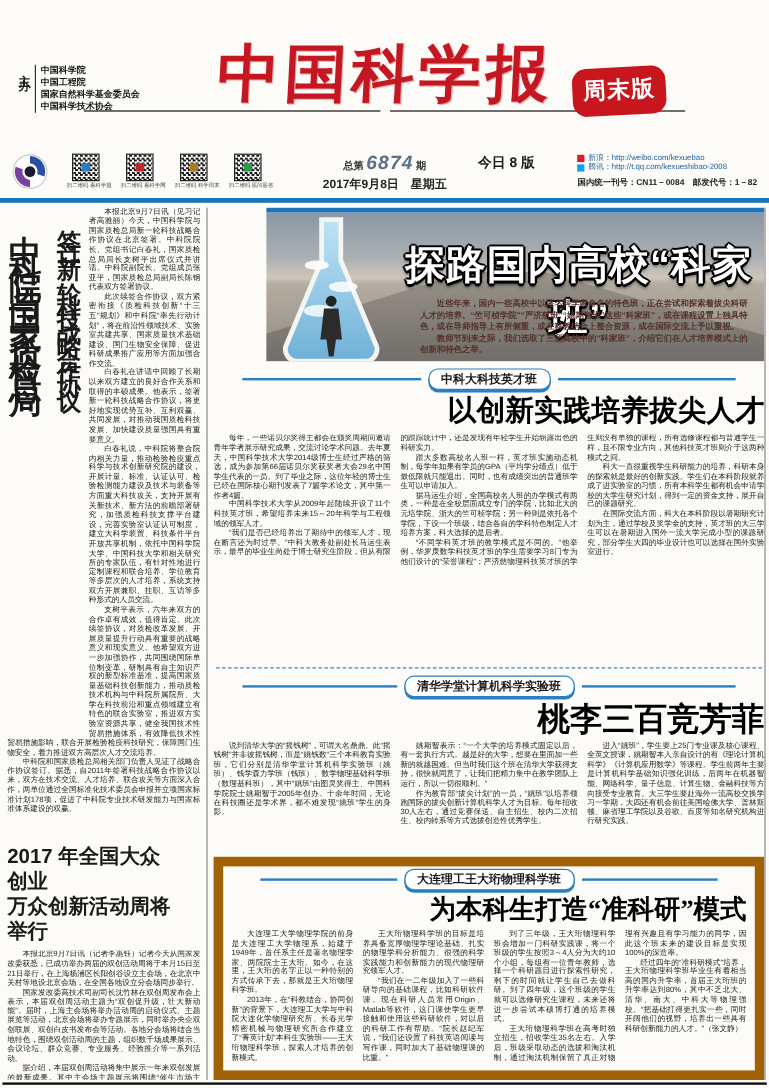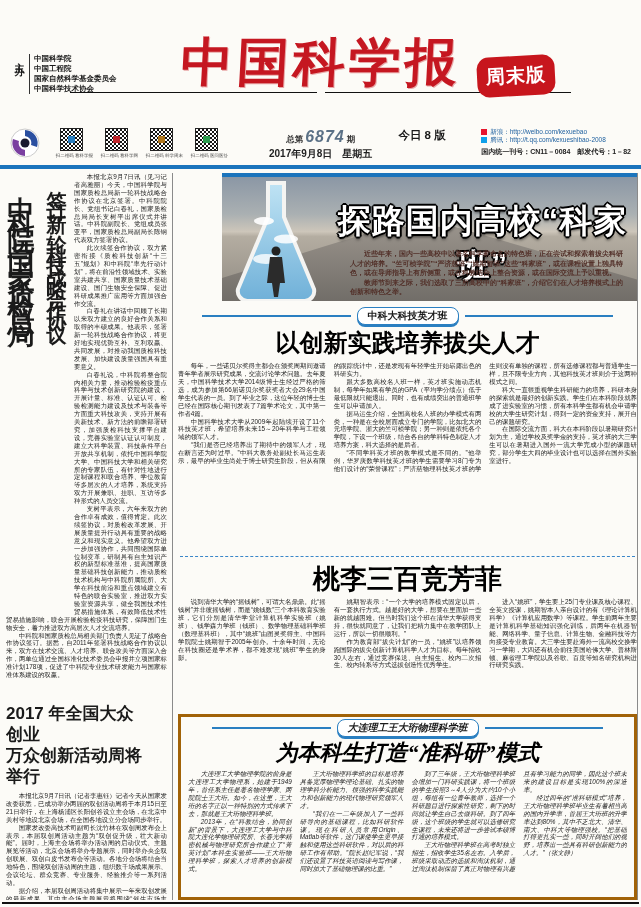--- a/index.html
+++ b/index.html
@@ -67,30 +67,30 @@
   .feat-intro{position:absolute;left:128px;top:72px;right:14px;}
   .feat-intro p{margin:0;font-size:7px;font-weight:bold;line-height:9.5px;color:#53312a;text-indent:2em;text-align:justify;}
   
   .mid-row{display:flex;margin-top:4px;height:424px;overflow:hidden;flex-direction:column;}
   .mid-left{flex:0 0 316px;}
   .mid-right{flex:1;border-left:1px solid #aaa;margin-left:4px;padding-left:5px;overflow:hidden;}
   .sec-tag-row{display:flex;align-items:center;gap:6px;margin:2px 24px;}
   .sec-tag-row .tline{flex:1;height:2px;background:#2a7fc1;}
   .sec-tag{border:1.5px solid #2a7fc1;border-radius:8px;padding:1px 10px;font-size:10px;font-weight:900;
            background:#fff;white-space:nowrap;box-shadow:0 2px 0 #2a7fc1;}
-  .sec-head{text-align:center;font-family:"Liberation Serif","DejaVu Serif",serif;font-weight:900;
+  .sec-head{text-align:right;font-family:"Liberation Serif","DejaVu Serif",serif;font-weight:900;
             font-size:24px;line-height:32px;margin:1px 0 3px 0;color:#000;}
   .sec-head.big{font-size:27px;}
   .cols3{column-count:3;column-gap:8px;height:188px;overflow:hidden;}
   .cols3.short{height:118px;}
   .dash-div{border-top:1.6px dashed #3a86c8;margin:6px 2px;}
   .rc-block1{height:268px;overflow:hidden;}
   .rc-block2{height:130px;overflow:hidden;}
   
-  .red-box{margin-top:4px;border:3px solid #a16207;padding:0 7px 5px 7px;height:194px;box-sizing:border-box;overflow:hidden;font-style:italic;}
+  .red-box{margin-top:4px;border:8px solid #a16207;padding:0 7px 5px 7px;height:194px;box-sizing:border-box;overflow:hidden;}
   .red-box .sec-head{font-size:22px;line-height:28px;}
   .cols4{column-count:4;column-gap:8px;height:126px;overflow:hidden;}
   .bottom-rule{flex:0 0 auto;height:2px;background:#111;margin:2px 2px 3px 2px;}
 </style>
 </head>
 <body>
 
 <div class="page">
 
   <header>
@@ -226,20 +226,25 @@
               <p>“我们是否已经培养出了期待中的领军人才，现在断言还为时过早。”中科大教务处副处长马运生表示，最早的毕业生尚处于博士研究生阶段，但从有限的跟踪统计中，还是发现有年轻学生开始崭露出色的科研实力。</p>
               <p>跟大多数高校名人班一样，英才班实施动态机制，每学年如果有学员的GPA（平均学分绩点）低于最低限就只能退出。同时，也有成绩突出的普通班学生可以申请加入。</p>
               <p>据马运生介绍，全国高校名人班的办学模式有两类，一种是在全校层面成立专门的学院，比如北大的元培学院、浙大的竺可桢学院；另一种则是依托各个学院，下设一个班级，结合各自的学科特色制定人才培养方案，科大选择的是后者。</p>
               <p>“不同学科英才班的教学模式是不同的。”他举例，华罗庚数学科技英才班的学生需要学习8门专为他们设计的“荣誉课程”；严济慈物理科技英才班的学生则没有单独的课程，所有选修课程都与普通学生一样，且不限专业方向，其他科技英才班则介于这两种模式之间。</p>
               <p>科大一直很重视学生科研能力的培养，科研本身的探索就是最好的创新实践。学生们在本科阶段就养成了进实验室的习惯，所有本科学生都有机会申请学校的大学生研究计划，得到一定的资金支持，展开自己的课题研究。</p>
               <p>在国际交流方面，科大在本科阶段以暑期研究计划为主，通过学校及奖学金的支持，英才班的大三学生可以在暑期进入国外一流大学完成小型的课题研究，部分学生大四的毕业设计也可以选择在国外实验室进行。</p>
             </div>
 
           <div class="dash-div"></div>
 
+          <div class="sec-tag-row">
+            <span class="tline"></span>
+            <span class="sec-tag">清华学堂计算机科学实验班</span>
+            <span class="tline"></span>
+          </div>
           <div class="sec-head big">桃李三百竞芳菲</div>
           <div class="bodytext cols3 short">
               <p>说到清华大学的“摇钱树”，可谓大名鼎鼎。此“摇钱树”并非彼摇钱树，而是“姚钱数”三个本科教育实验班，它们分别是清华学堂计算机科学实验班（姚班）、钱学森力学班（钱班）、数学物理基础科学班（数理基科班），其中“姚班”由图灵奖得主、中国科学院院士姚期智于2005年创办。十余年时间，无论在科技圈还是学术界，都不难发现“姚班”学生的身影。</p>
               <p>姚期智表示：“一个大学的培养模式固定以后，有一套执行方式。越是好的大学，想要在里面加一些新的就越困难。但当时我们这个班在清华大学获得支持，很快就同意了，让我们把精力集中在教学团队上运行，所以一切很顺利。”</p>
               <p>作为教育部“拔尖计划”的一员，“姚班”以培养领跑国际的拔尖创新计算机科学人才为目标。每年招收30人左右，通过竞赛保送、自主招生、校内二次招生、校内转系等方式选拔创造性优秀学生。</p>
               <p>进入“姚班”，学生要上25门专业课及核心课程、全英文授课，姚期智本人亲自设计的有《理论计算机科学》《计算机应用数学》等课程。学生前两年主要是计算机科学基础知识强化训练，后两年在机器智能、网络科学、量子信息、计算生物、金融科技等方向接受专业教育。大三学生要赴海外一流高校交换学习一学期，大四还有机会前往美国哈佛大学、普林斯顿、麻省理工学院以及谷歌、百度等知名研究机构进行研究实践。</p>
             </div>
         </div>
 
         <div class="mid-right">

